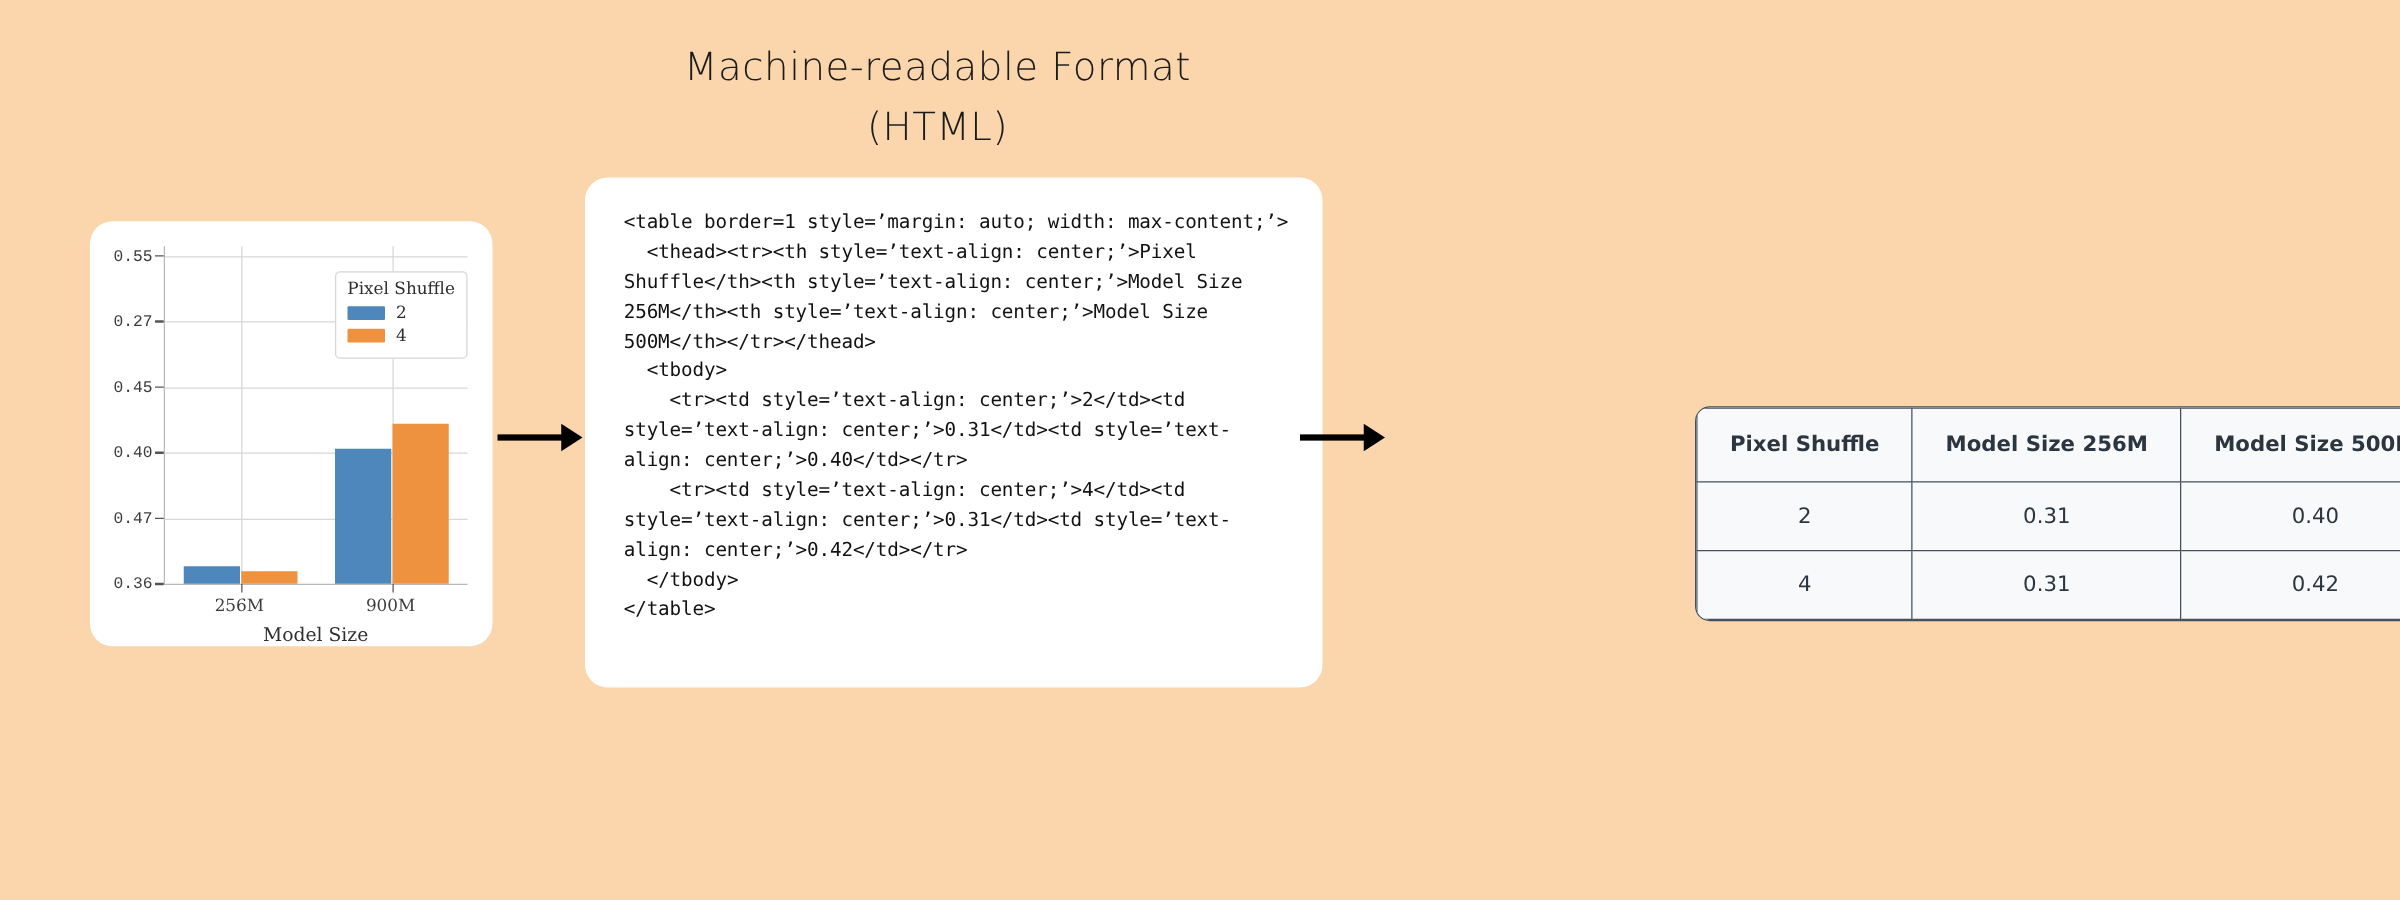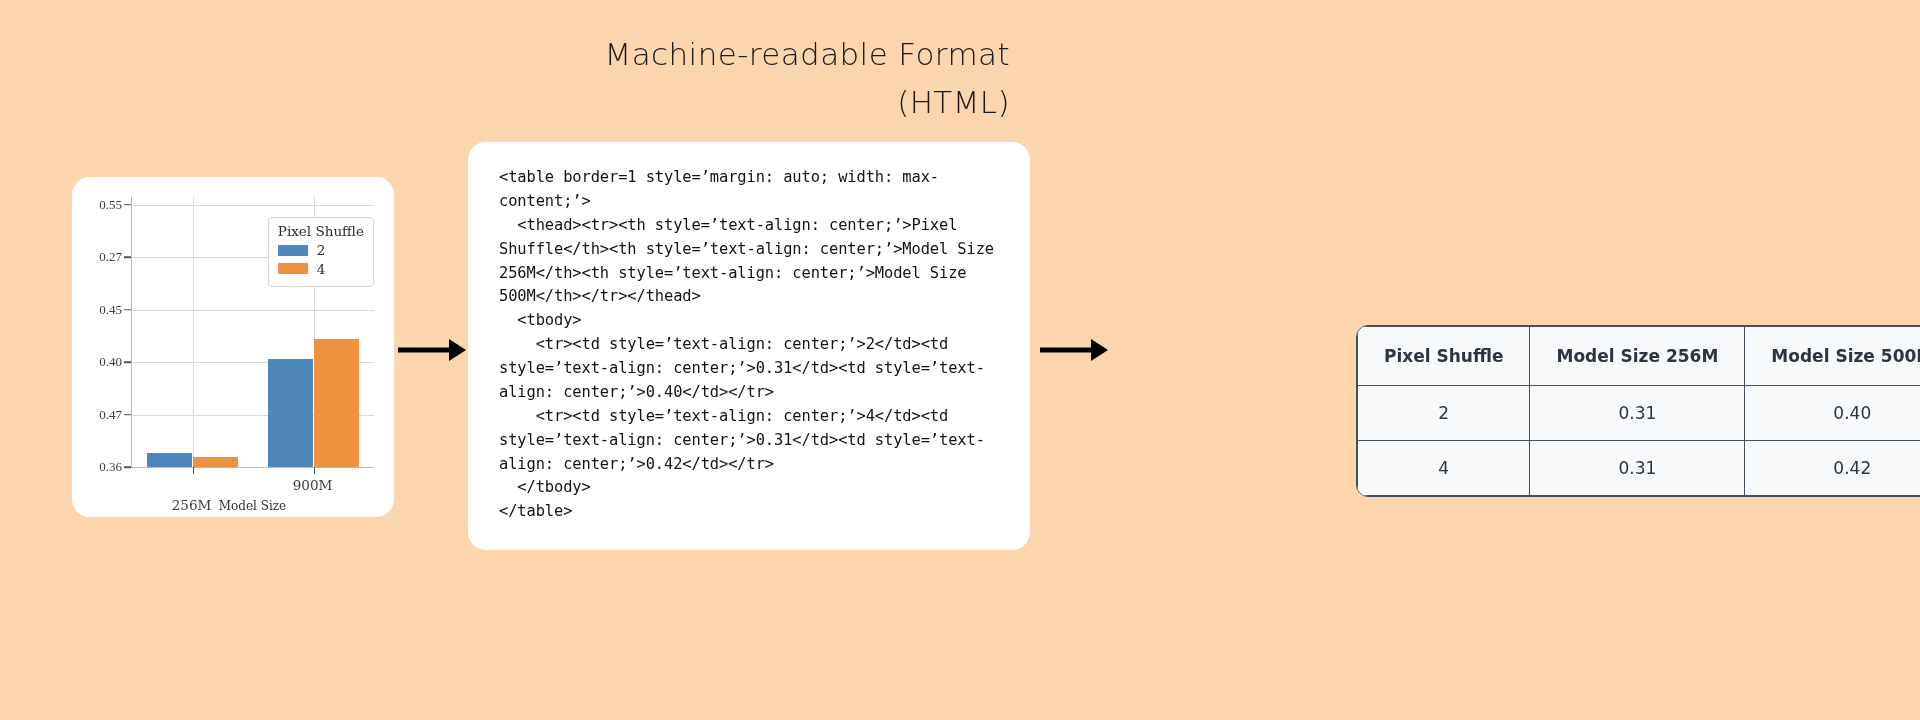--- a/index.html
+++ b/index.html
@@ -7,48 +7,48 @@
     width:1920px;height:720px;overflow:hidden;
     background:#fbd5ab;
     font-family:"Liberation Sans",sans-serif;
     position:relative;
   }
   .stage{position:absolute;inset:0;}
 
   
   .heading{
     position:absolute;
-    text-align:right;
+    text-align:center;
     font-family:"DejaVu Sans",sans-serif;
     font-weight:300;
     color:#1b1b1b;
     font-size:31px;
     line-height:1.55;
     letter-spacing:.4px;
     white-space:pre-line;
   }
   #h-left{left:60px;top:84px;width:350px;}
   #h-mid{left:490px;top:30px;width:520px;}
   #h-right{left:1340px;top:78px;width:550px;}
 
   
   .card{
     position:absolute;
     background:#ffffff;
     border-radius:18px;
   }
   #chart-card{left:72px;top:177px;width:322px;height:340px;}
-  #code-card{left:468px;top:142px;width:562px;height:408px;}
+  #code-card{left:468px;top:142px;width:562px;height:408px;padding-left:28px;}
 
   
   .chart-wrap{position:absolute;left:0;top:0;width:322px;height:340px;}
   .ylabels{position:absolute;left:6px;top:0;width:44px;height:290px;}
   .ylab{
     position:absolute;right:0;
-    font-family:Liberation Serif, serif;
+    font-family:Liberation Mono, monospace;
     font-size:13px;color:#3c3c3c;
     transform:translateY(-50%);
     white-space:nowrap;
     margin-left:20px;
   }
   .ytick{
     position:absolute;left:52px;width:7px;height:1.6px;background:#555;
     transform:translateY(-50%);
   }
   .plot{
@@ -66,21 +66,21 @@
   .xlab{
     position:absolute;
     font-family:"DejaVu Serif",serif;
     font-size:13.5px;color:#3c3c3c;
     transform:translateX(-50%);
     white-space:nowrap;
   }
   .axis-title{
     position:absolute;left:59px;width:243px;text-align:center;
     font-family:"DejaVu Serif",serif;
-    font-size:12px;color:#2f2f2f;
+    font-size:15px;color:#2f2f2f;
   }
 
   
   .legend{
     position:absolute;
     background:#fff;
     border:1px solid #d6d6d6;
     border-radius:4px;
     padding:5px 9px 7px 9px;
     box-sizing:border-box;
@@ -198,21 +198,21 @@
           <span class="legend-swatch" style="background: rgb(238, 146, 64);"></span>
           <span class="legend-label">4</span>
         </div>
       </div>
     <div class="ytick" style="top: 290px;"></div>
         <div class="ytick" style="top: 237.573px;"></div>
         <div class="ytick" style="top: 185.146px;"></div>
         <div class="ytick" style="top: 132.718px;"></div>
         <div class="ytick" style="top: 80.2913px;"></div>
         <div class="ytick" style="top: 27.8641px;"></div>
-        <div class="xlab" style="left: 119.5px; top: 300px; margin-top: 20px;">256M</div>
+        <div class="xlab" style="left: 119.5px; top: 300px;">256M</div>
         <div class="xlab" style="left: 240.5px; top: 300px;">900M</div>
       </div>
   </div>
 
   <div class="arrow" id="arrow1">
     <span class="shaft"></span>
     <span class="head"></span>
   </div>
 
   <div class="card" id="code-card">

